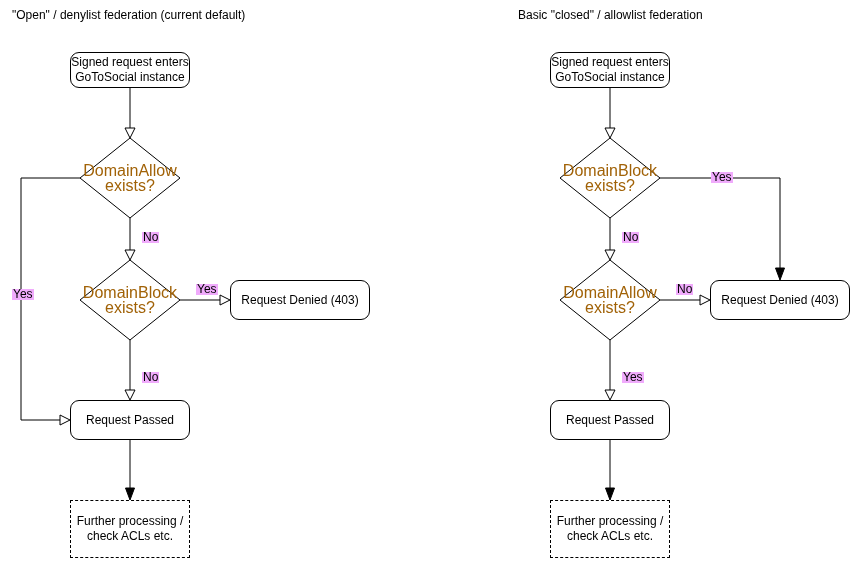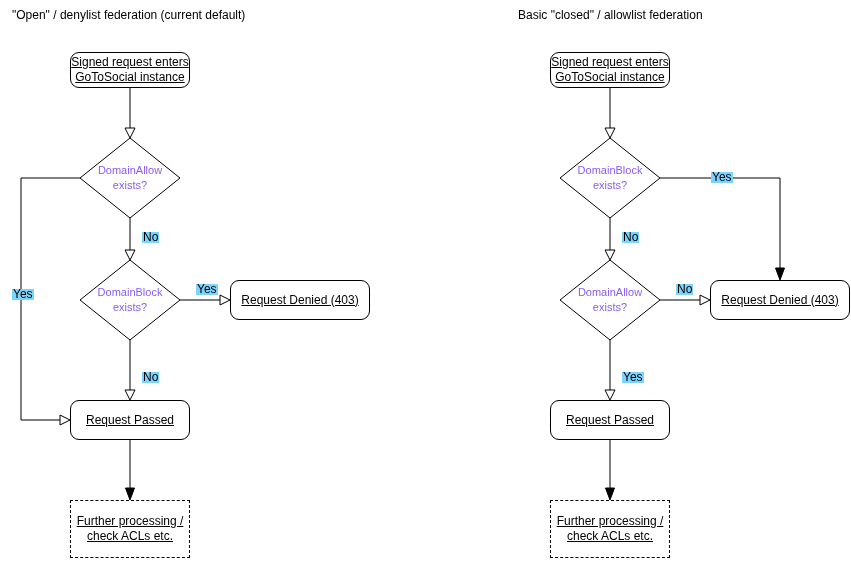--- a/index.html
+++ b/index.html
@@ -7,30 +7,30 @@
     position:relative; width:851px; height:561px; background:#ffffff;
     font-family:"Liberation Sans", sans-serif; color:#000000; overflow:hidden;
   }
   #wires { position:absolute; left:0; top:0; width:851px; height:561px; }
   .title {
     position:absolute; font-size:12px; line-height:14px; white-space:pre; color:#000;
   }
   .node {
     position:absolute; box-sizing:border-box; background:#ffffff; border:1px solid #000000;
     display:flex; align-items:center; justify-content:center; text-align:center;
-    font-size:12px; line-height:15px; white-space:pre-line; color:#000;text-decoration:underline;
+    font-size:12px; line-height:15px; white-space:pre-line; color:#000;
   }
   .rounded { border-radius:9px; }
   .dashed { border-style:dashed;text-align:center; }
   .diamond-label {
     position:absolute; display:flex; align-items:center; justify-content:center;
-    text-align:center; font-size:11px; line-height:15px; white-space:pre-line; color:#8b5cf6;
+    text-align:center; font-size:16px; line-height:15px; white-space:pre-line; color:#a16207;
   }
   .edge-label {
-    position:absolute; font-size:12px; line-height:11px; background:#7dd3fc;
+    position:absolute; font-size:12px; line-height:11px; background:#f0abfc;
     padding:0 1px; color:#000; white-space:pre;
   }
   .wire { stroke:#000000; stroke-width:1; fill:none; }
   .diamond { fill:#ffffff; stroke:#000000; stroke-width:1; }
   .head-open { fill:#ffffff; stroke:#000000; stroke-width:1; }
   .head-filled { fill:#000000; stroke:#000000; stroke-width:1; }
 </style>
 </head>
 <body>
 

